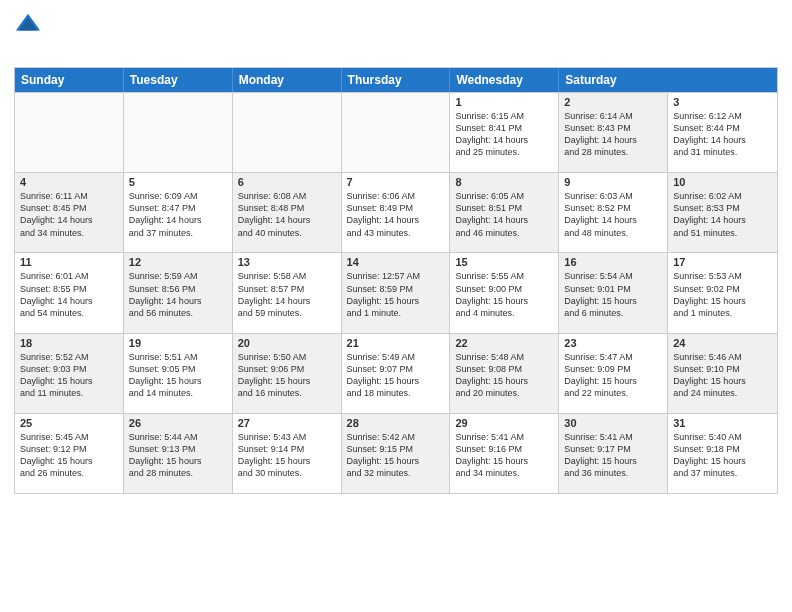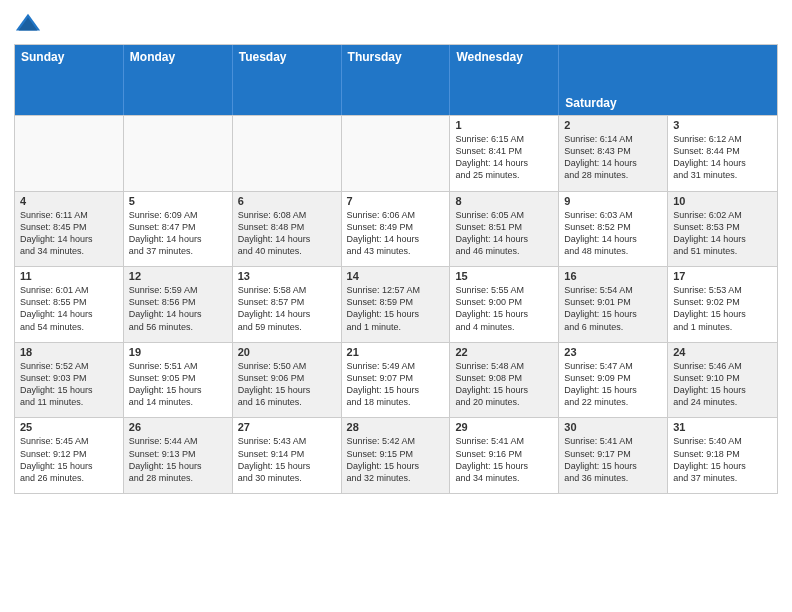--- a/index.html
+++ b/index.html
@@ -9,20 +9,21 @@
       width: 792px;
       height: 612px;
       overflow: hidden;
     }
     .page {
       width: 792px;
       height: 504px;
       padding: 10px 14px 10px 14px;
       display: flex;
       flex-direction: column;
+      gap: 23px;
     }
     .header {
       display: flex;
       justify-content: space-between;
       align-items: flex-start;
       margin-bottom: 6px;
     }
     .logo {
       display: flex;
       align-items: center;
@@ -72,21 +73,21 @@
       background: #2176c7;
     }
     .cal-header-cell {
       color: #fff;
       font-size: 12px;
       font-weight: bold;
       padding: 5px 6px;
       text-align: left;
       border-right: 1px solid #4a90d9;
     }
-    .cal-header-cell:last-child { border-right: none; margin-top: 46px; }
+    .cal-header-cell:last-child { border-right: none; }
     .cal-body {
       flex: 1;
       display: flex;
       flex-direction: column;
     }
     .cal-row {
       display: grid;
       grid-template-columns: repeat(7, 1fr);
       flex: 1;
       border-top: 1px solid #ccc;
@@ -132,22 +133,22 @@
     </div>
     <div class="title-block">
       <div class="month-title"></div>
       <div class="location"></div>
     </div>
   </div>
 
   <div class="calendar">
     <div class="cal-header">
     <div class="cal-header-cell">Sunday</div>
+        <div class="cal-header-cell">Tuesday</div>
         <div class="cal-header-cell">Monday</div>
-        <div class="cal-header-cell">Tuesday</div>
         <div class="cal-header-cell">Thursday</div>
         <div class="cal-header-cell">Wednesday</div>
         <div class="cal-header-cell">Saturday</div>
       </div>
     <div class="cal-body">
     <div class="cal-row">
           <div class="cal-cell empty"></div>
           <div class="cal-cell empty"></div>
           <div class="cal-cell empty"></div>
           <div class="cal-cell empty"></div>

